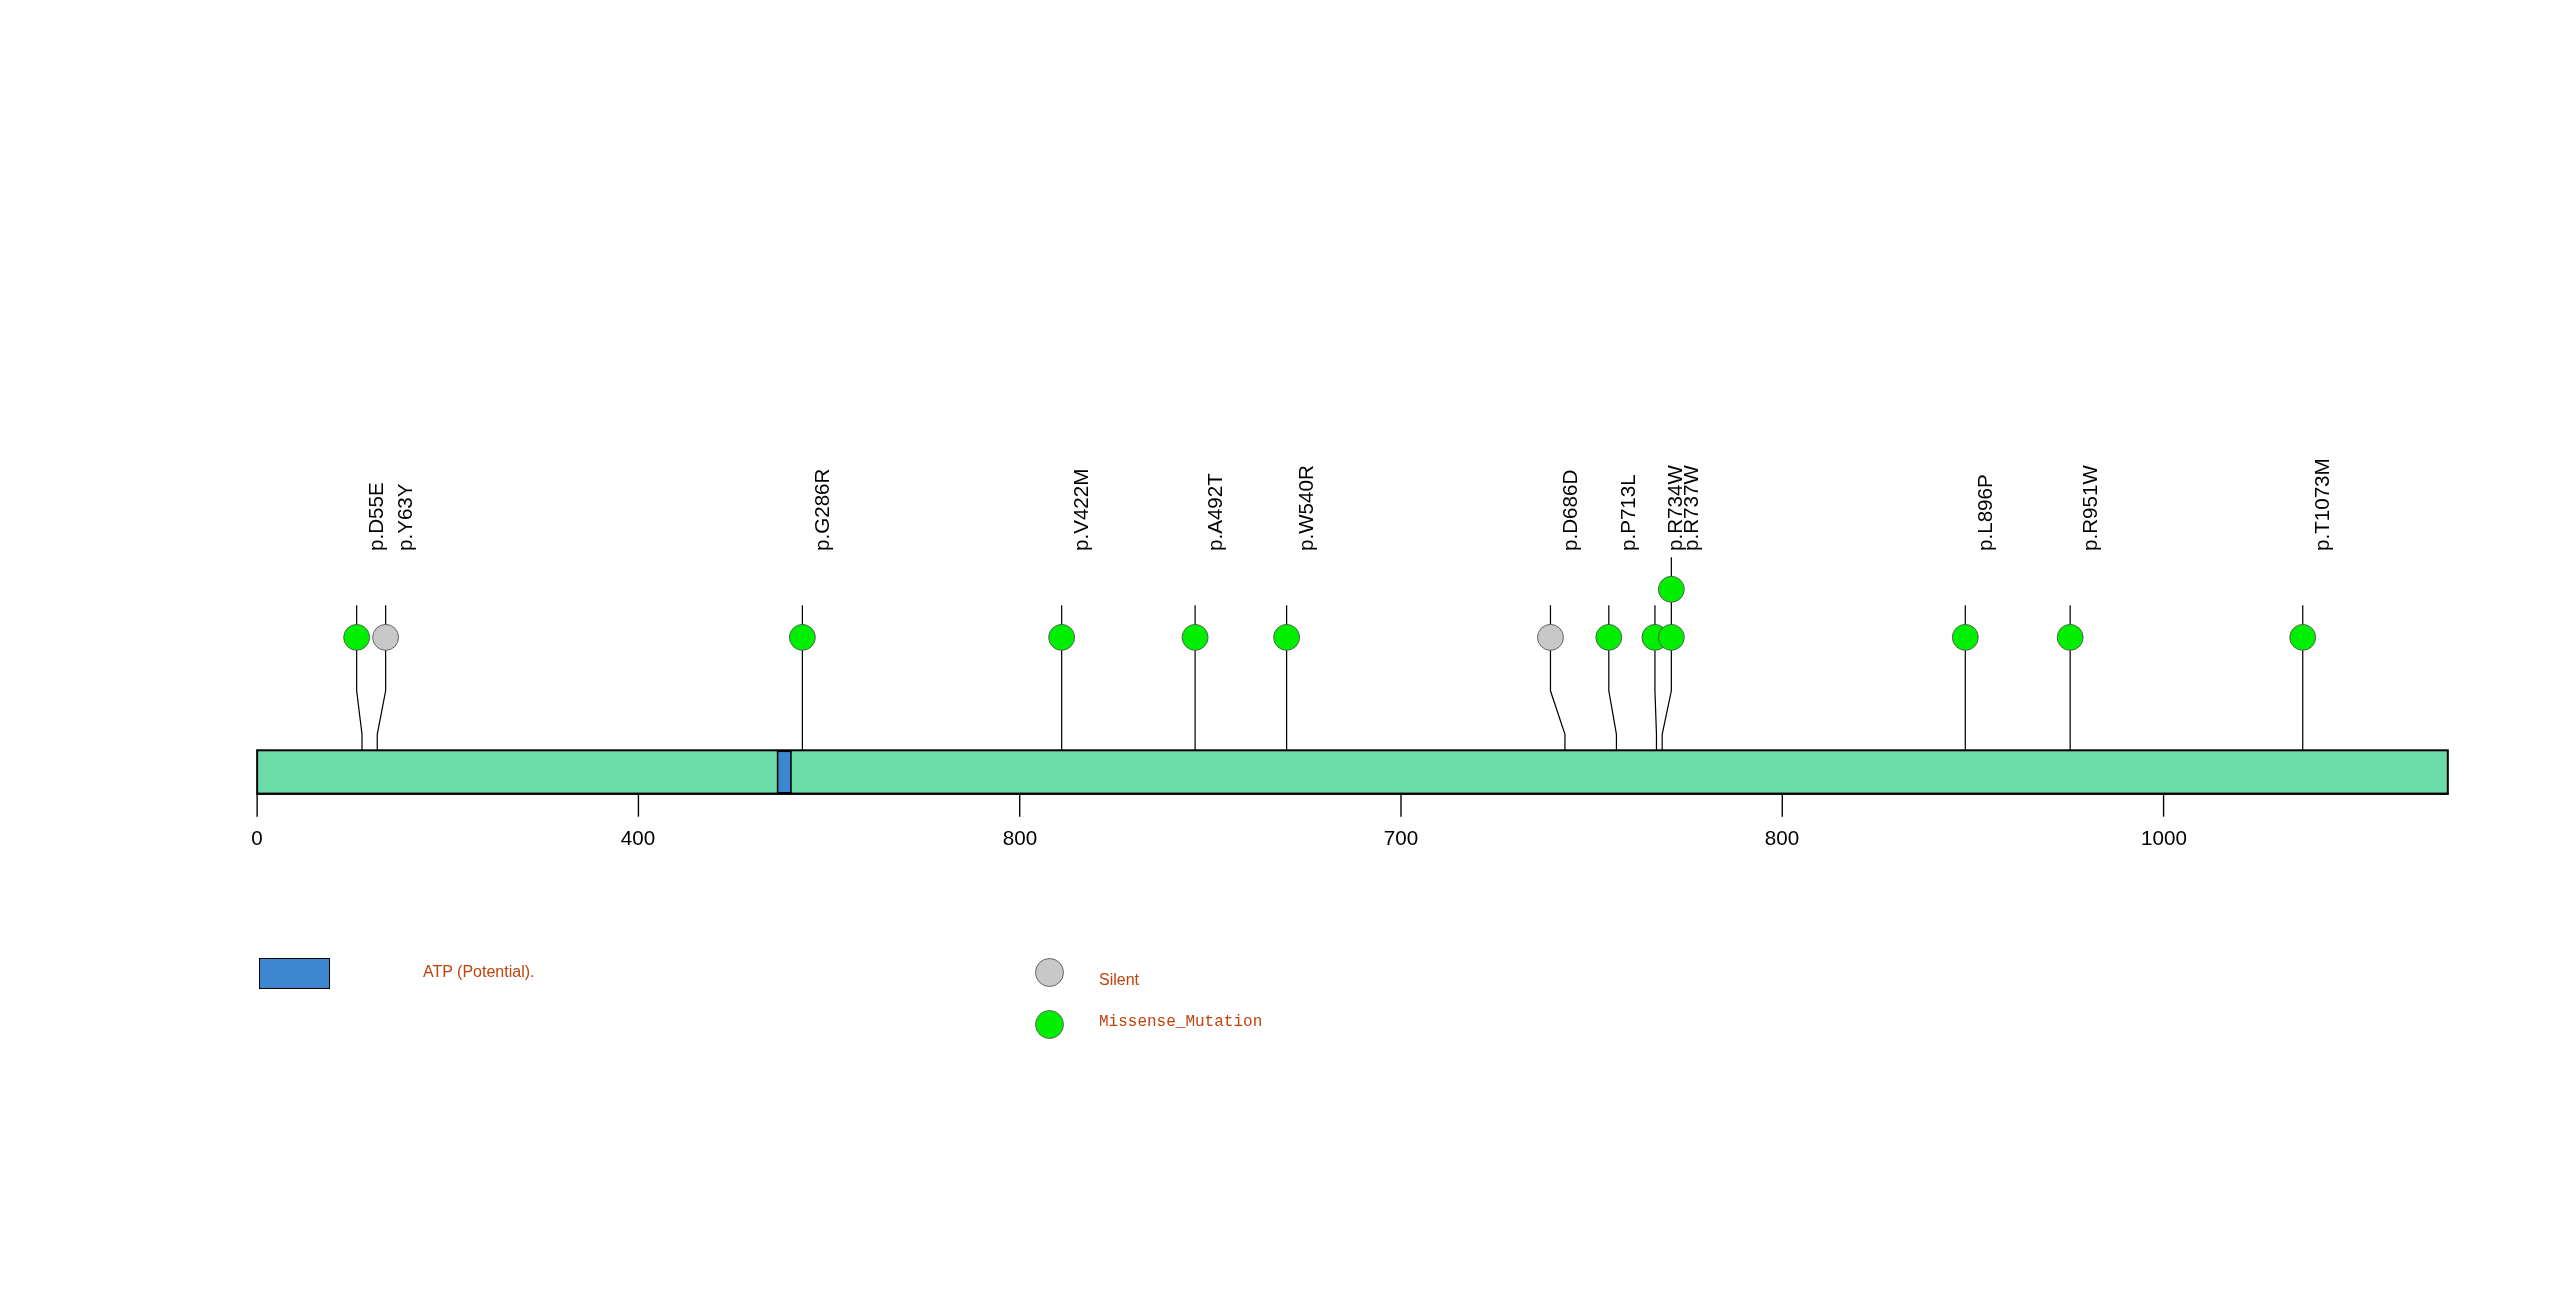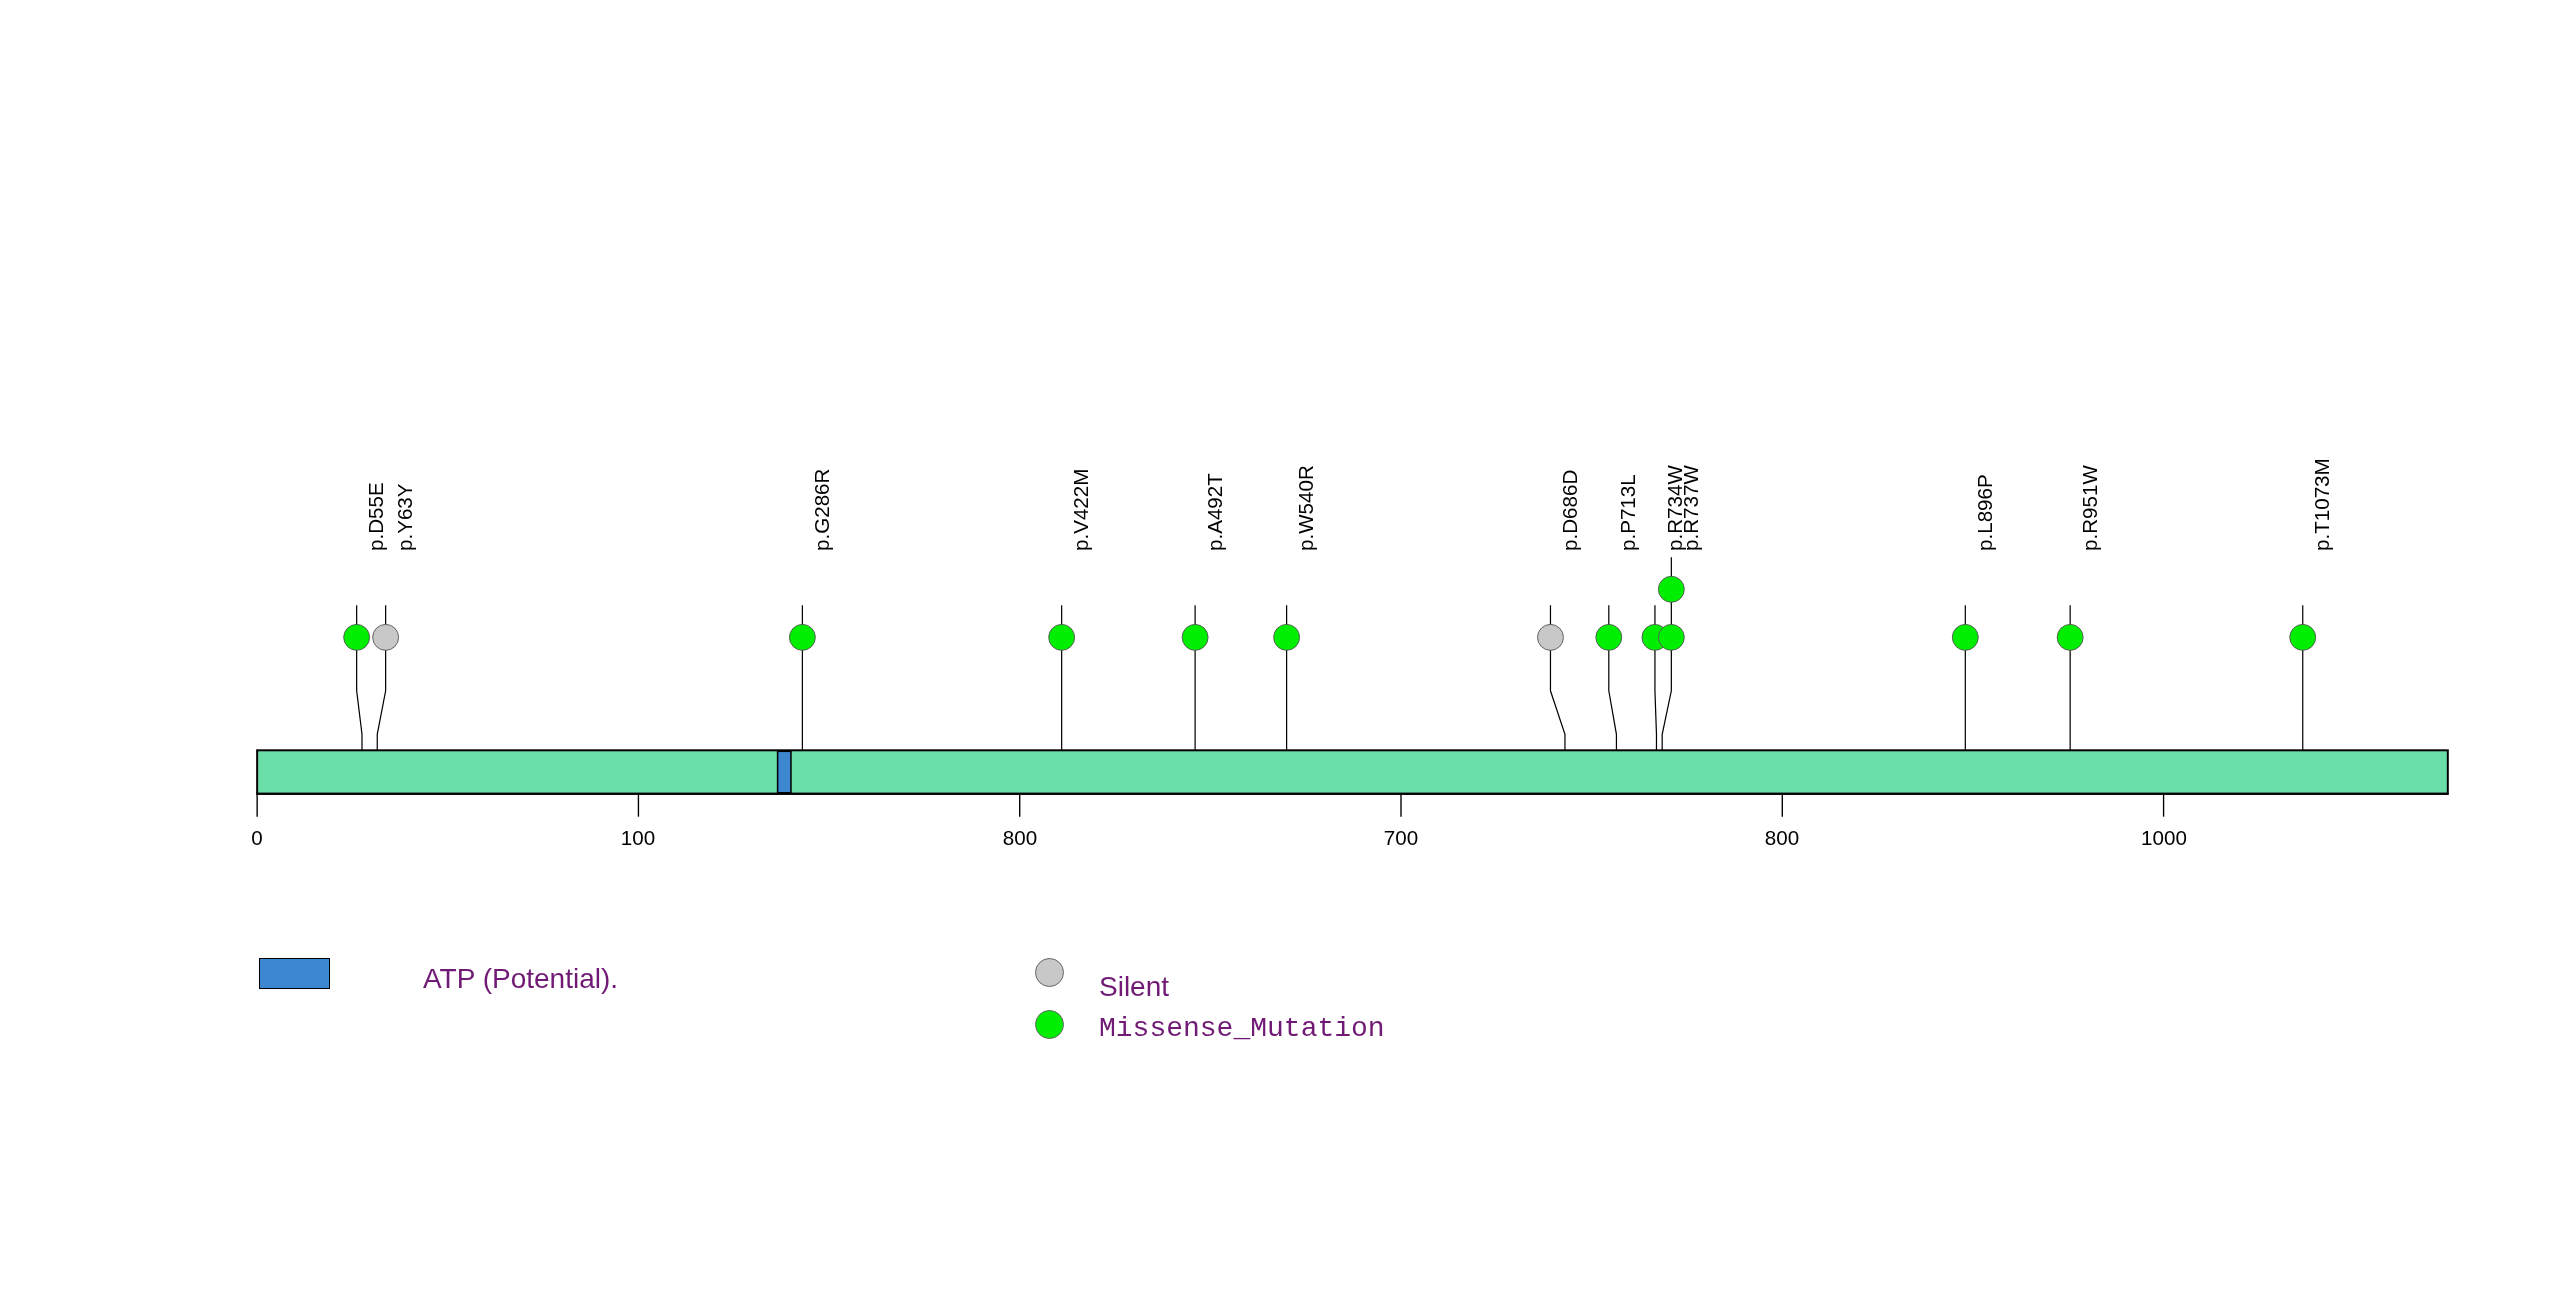--- a/index.html
+++ b/index.html
@@ -5,21 +5,21 @@
   html,body{margin:0;padding:0;background:#ffffff;}
   body{width:2576px;height:1290px;position:relative;overflow:hidden;
        font-family:"Liberation Sans","DejaVu Sans",sans-serif;}
   #plot{position:absolute;left:0;top:0;width:2576px;height:1290px;}
   .lbl{position:absolute;white-space:nowrap;color:#000;font-size:20.6px;
        font-family:"Liberation Sans","DejaVu Sans",sans-serif;
        transform-origin:0 0;transform:rotate(-90deg);letter-spacing:0px;}
   .tick-lbl{position:absolute;color:#000;font-size:20.6px;
        font-family:"Liberation Sans","DejaVu Sans",sans-serif;
        transform:translateX(-50%);text-align:center;}
-  .legend-lbl{position:absolute;color:#701a75;font-size:28px;
+  .legend-lbl{position:absolute;color:#c2410c;font-size:16px;
        font-family:"Liberation Sans","DejaVu Sans",sans-serif;}
   .legend-rect{position:absolute;border:1.1px solid #000;box-sizing:border-box;}
   .legend-dot{position:absolute;border:1.1px solid #666;border-radius:50%;box-sizing:border-box;}
 </style>
 </head>
 <body>
 
 <div id="plot">
     <svg width="2576" height="1290" style="position: absolute; left: 0px; top: 0px;" viewBox="0 0 3376 1690">
       <path d="M467.4175,793 L467.4175,905 L474.4175,962 L474.4175,1040" stroke="#000" stroke-width="1.6" fill="none"></path>
@@ -53,21 +53,21 @@
       <circle cx="2031.971" cy="835" r="17" fill="#C8C8C8" stroke="#555" stroke-width="1.2"></circle>
       <circle cx="2108.4305" cy="835" r="17" fill="#00EE00" stroke="#555" stroke-width="1.2"></circle>
       <circle cx="2168.899" cy="835" r="17" fill="#00EE00" stroke="#555" stroke-width="1.2"></circle>
       <circle cx="2190.3945" cy="835" r="17" fill="#00EE00" stroke="#555" stroke-width="1.2"></circle>
       <circle cx="2190.3945" cy="772" r="17" fill="#00EE00" stroke="#555" stroke-width="1.2"></circle>
       <circle cx="2575.656" cy="835" r="17" fill="#00EE00" stroke="#555" stroke-width="1.2"></circle>
       <circle cx="2713.0735" cy="835" r="17" fill="#00EE00" stroke="#555" stroke-width="1.2"></circle>
       <circle cx="3017.8905" cy="835" r="17" fill="#00EE00" stroke="#555" stroke-width="1.2"></circle>
     </svg>
     <div class="tick-lbl" style="left: 257px; top: 826px;">0</div>
-    <div class="tick-lbl" style="left: 638px; top: 826px;">100</div>
+    <div class="tick-lbl" style="left: 638px; top: 826px;">400</div>
     <div class="tick-lbl" style="left: 1020px; top: 826px;">800</div>
     <div class="tick-lbl" style="left: 1401px; top: 826px;">700</div>
     <div class="tick-lbl" style="left: 1782px; top: 826px;">800</div>
     <div class="tick-lbl" style="left: 2164px; top: 826px;">1000</div>
     <div class="lbl" style="left: 364px; top: 551px;">p.D55E</div>
     <div class="lbl" style="left: 393px; top: 551px;">p.Y63Y</div>
     <div class="lbl" style="left: 810px; top: 551px;">p.G286R</div>
     <div class="lbl" style="left: 1069px; top: 551px;">p.V422M</div>
     <div class="lbl" style="left: 1203px; top: 551px;">p.A492T</div>
     <div class="lbl" style="left: 1294px; top: 551px;">p.W540R</div>

